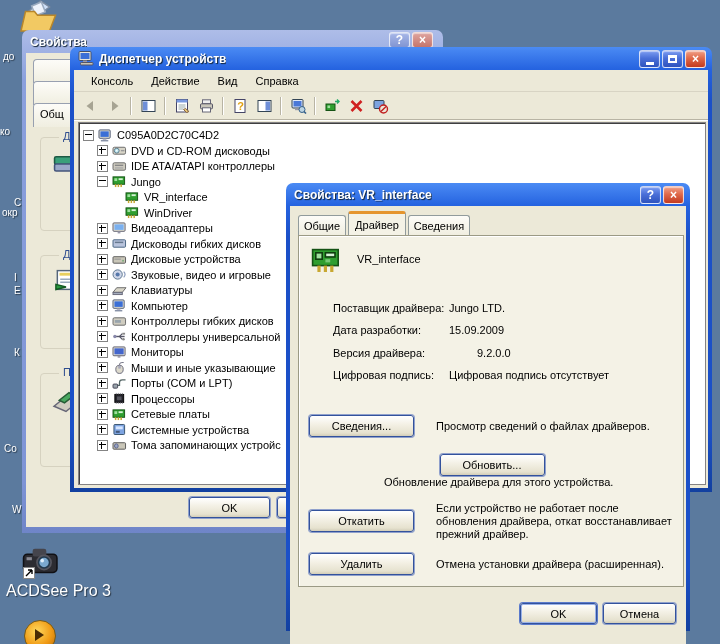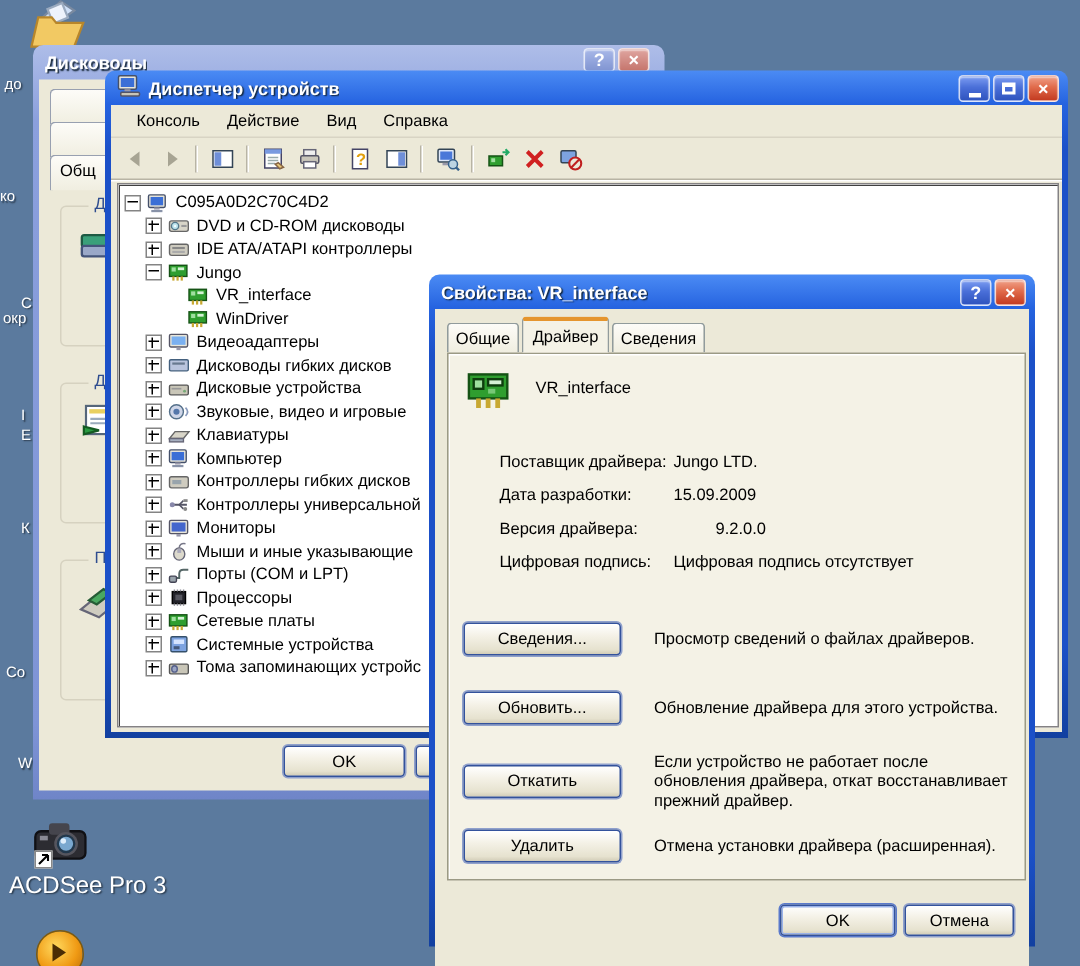--- a/index.html
+++ b/index.html
@@ -106,21 +106,21 @@
 
 <div class="abs" style="left:24px;top:620px;width:34px;height:24px;overflow:hidden;">
   <div style="width:32px;height:32px;border-radius:50%;background:radial-gradient(circle at 40% 35%, #ffd95e, #f09a14 55%, #b96a08 95%);border:1px solid #7a5a14;box-sizing:border-box;"></div>
   <div class="abs" style="left:11px;top:9px;width:0;height:0;border-left:9px solid #4a2c04;border-top:6px solid transparent;border-bottom:6px solid transparent;"></div>
 </div>
 
 <div class="abs" style="left:452px;top:630px;width:194px;height:14px;background:repeating-linear-gradient(90deg,#8a5a36 0 12px,#5e3a20 12px 18px,#a0714a 18px 30px,#43301c 30px 38px,#7a4c2c 38px 50px);"></div>
 
 <div class="xp-window inactive" style="left:22px;top:30px;width:421px;height:503px;z-index:10;">
   <div class="titlebar">
-    <span class="tt" style="max-width:380px;">Дисководы</span>
+    <span class="tt" style="max-width:380px;">Свойства</span>
     <span class="tb-btns" style="right:6px;top:2px;">
       <span class="tb-btn muted" style="height:16px;">?</span>
       <span class="tb-btn muted close" style="height:16px;">×</span>
     </span>
   </div>
   <div class="client" style="height:474px;">
     <div class="tabstub" style="top:6px;"></div>
     <div class="tabstub" style="top:28px;"></div>
     <div class="tabstub" style="top:50px;">Общ</div>
 
@@ -554,21 +554,21 @@
           <div class="fieldrow" style="top: 133px;">
             <span class="fl">Цифровая подпись:</span>
             <span>Цифровая подпись отсутствует</span>
           </div>
         </div>
       <div id="dlg-drv">
           <div class="drvrow" style="top: 172px; height: 36px;">
             <button class="xp-btn">Сведения...</button>
             <span class="desc">Просмотр сведений о файлах драйверов.</span>
           </div>
-          <div class="drvrow" style="top: 218px; height: 36px;">
+          <div class="drvrow" style="top: 218px; height: 36px; flex-direction: column;">
             <button class="xp-btn">Обновить...</button>
             <span class="desc">Обновление драйвера для этого устройства.</span>
           </div>
           <div class="drvrow" style="top: 252px; height: 66px;">
             <button class="xp-btn">Откатить</button>
             <span class="desc">Если устройство не работает после обновления драйвера, откат восстанавливает прежний драйвер.</span>
           </div>
           <div class="drvrow" style="top: 310px; height: 36px;">
             <button class="xp-btn">Удалить</button>
             <span class="desc">Отмена установки драйвера (расширенная).</span>

